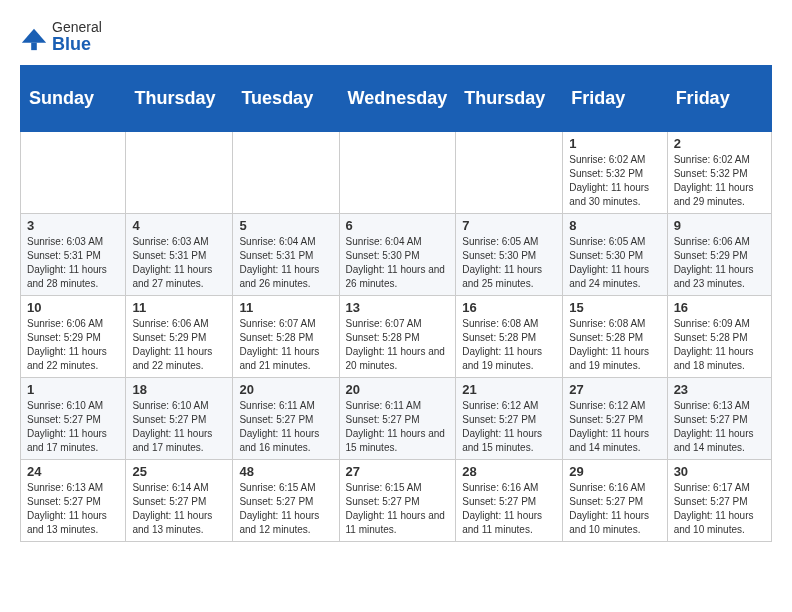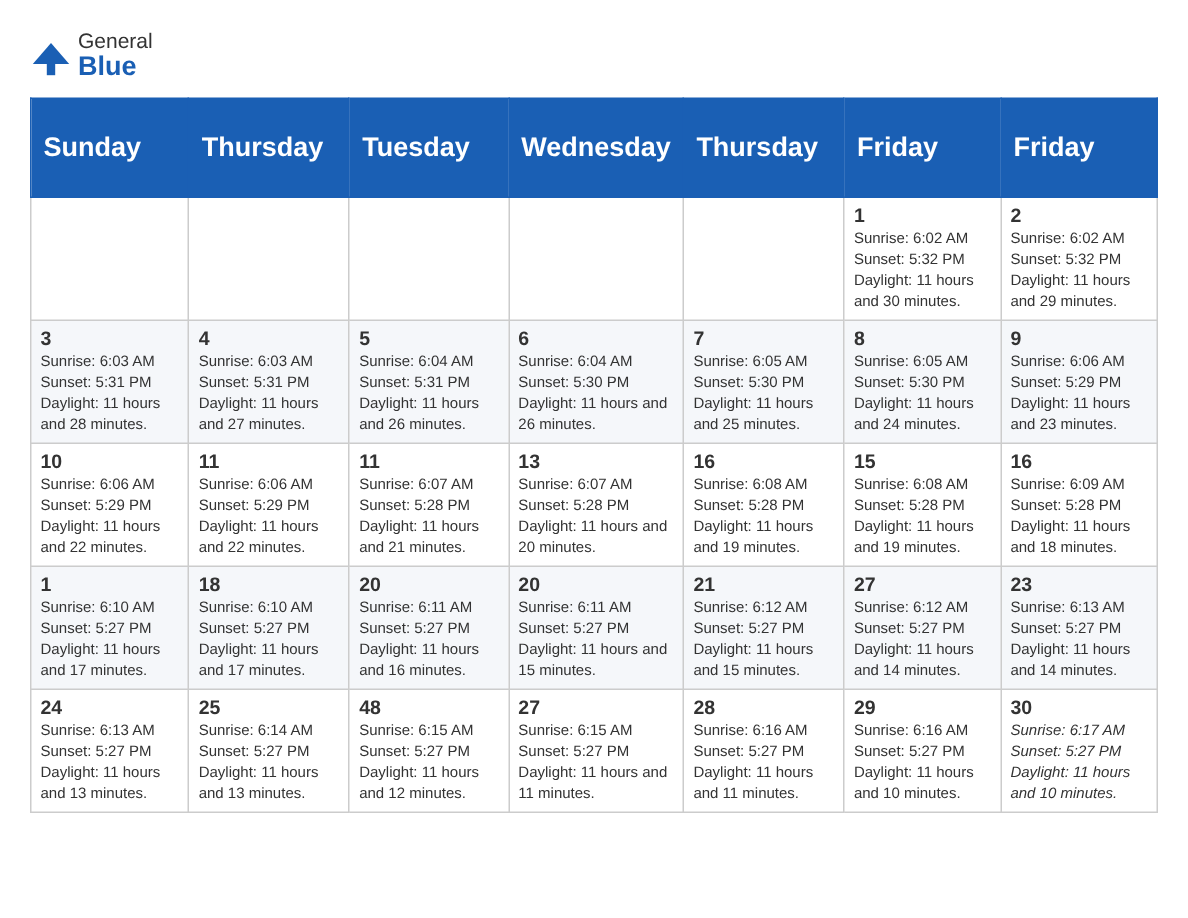--- a/index.html
+++ b/index.html
@@ -306,19 +306,19 @@
 Daylight: 11 hours and 11 minutes.</div>
         </td>
         <td>
           <span class="day-number">29</span>
           <div class="day-info" style="white-space: pre-line;">Sunrise: 6:16 AM
 Sunset: 5:27 PM
 Daylight: 11 hours and 10 minutes.</div>
         </td>
         <td>
           <span class="day-number">30</span>
-          <div class="day-info" style="white-space: pre-line; font-style: italic;">Sunrise: 6:17 AM
+          <div class="day-info" style="white-space: pre-line;">Sunrise: 6:17 AM
 Sunset: 5:27 PM
 Daylight: 11 hours and 10 minutes.</div>
         </td>
       </tr>
     </tbody>
 </table>
 
 </body></html>

